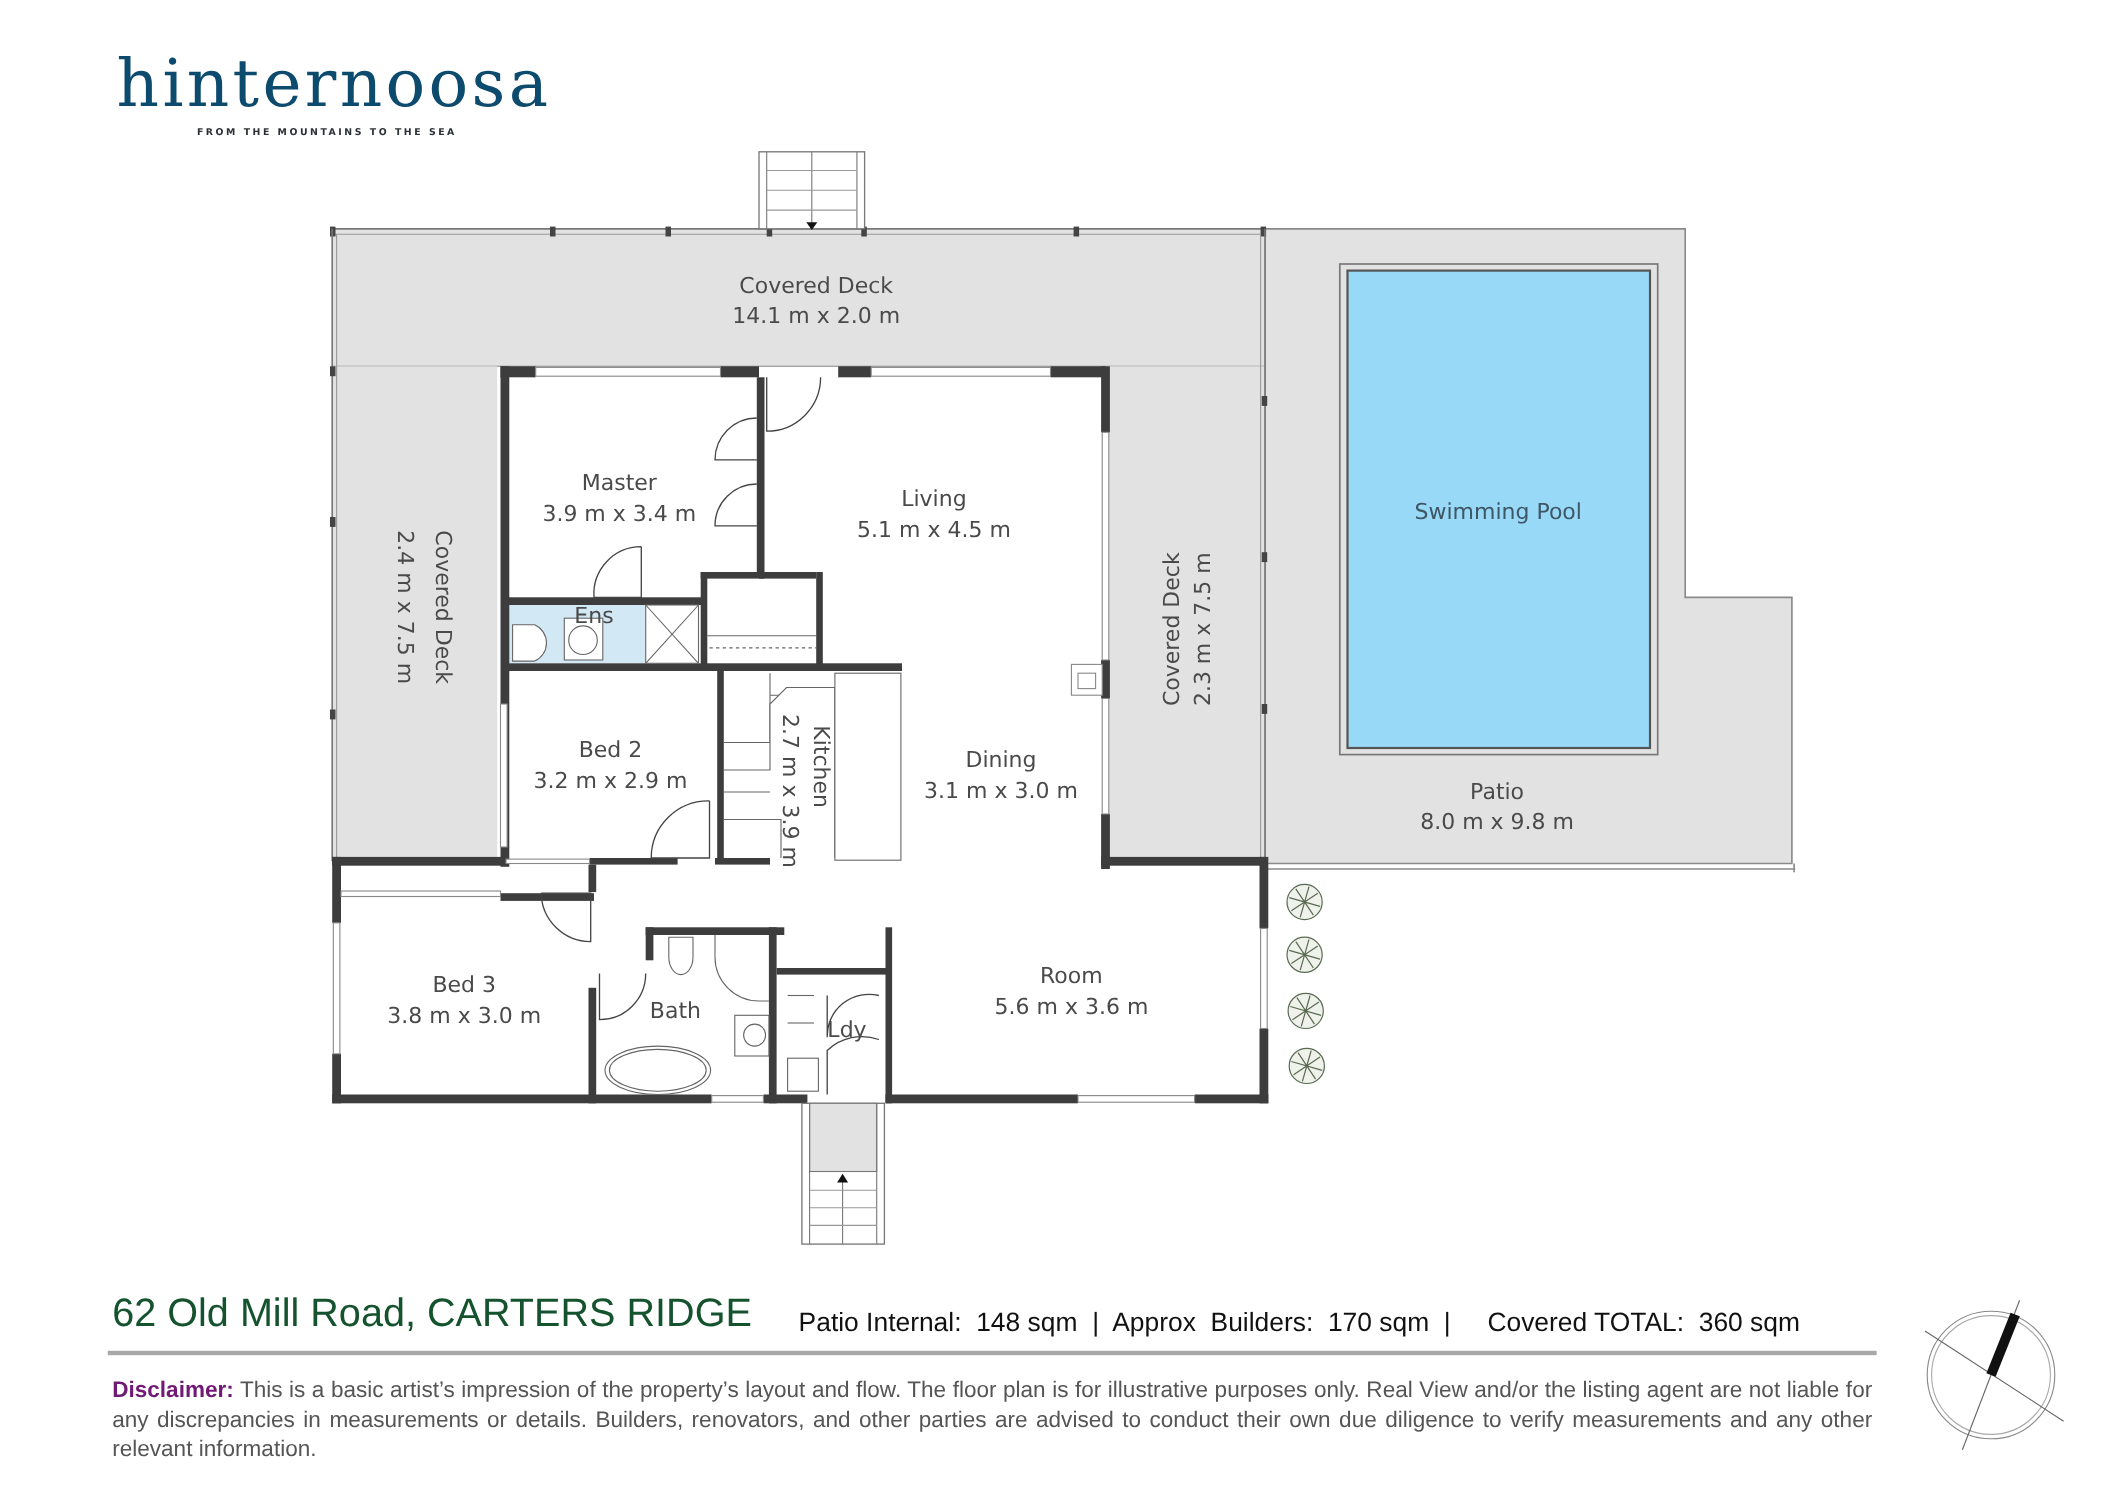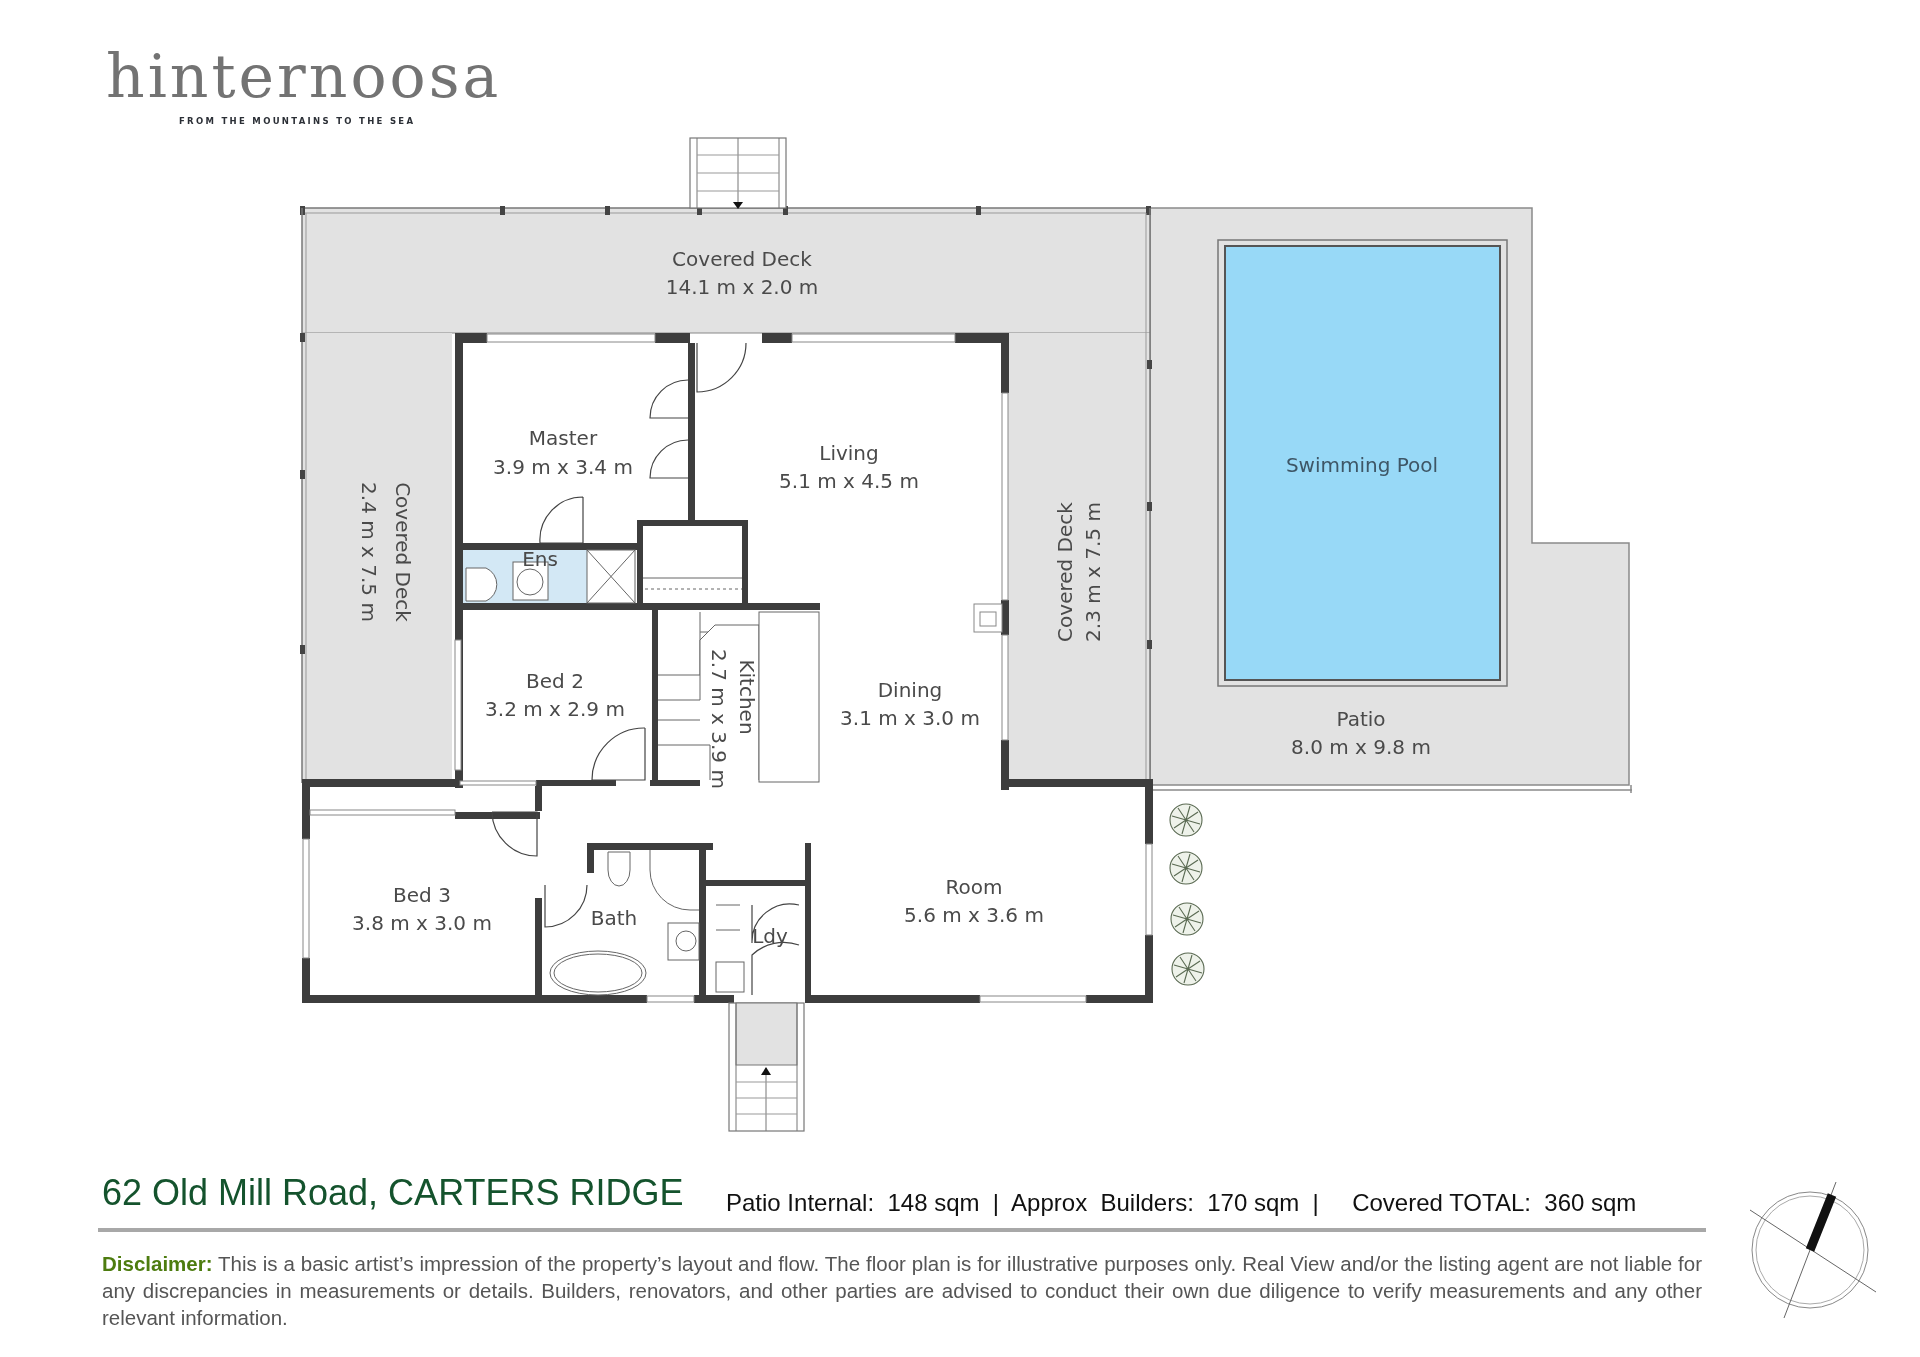--- a/index.html
+++ b/index.html
@@ -1,28 +1,28 @@
 <!DOCTYPE html>
 <html><head>
 <meta charset="utf-8">
 <style>
   html, body { margin:0; padding:0; background:#ffffff; }
   body { width:1920px; height:1357px; position:relative; overflow:hidden; font-family:"DejaVu Sans", sans-serif; }
   .logo { position:absolute; left:106px; top:46px; }
-  .logo-word { font-family:"DejaVu Serif", "Liberation Serif", serif; font-size:60px; letter-spacing:3px; color:#737373; line-height:1; }
+  .logo-word { font-family:"DejaVu Serif", "Liberation Serif", serif; font-size:60px; letter-spacing:3px; color:#0c4a6e; line-height:1; }
   .logo-tag { font-family:"DejaVu Sans", sans-serif; font-size:8.5px; letter-spacing:2.3px; color:#2b2f36; font-weight:bold; margin-top:10px; margin-left:73px; }
   svg.plan { position:absolute; left:0; top:0; }
   .room-label { font-family:"DejaVu Sans", sans-serif; fill:#4a4a4a; font-size:20px; }
   .pool-label { font-family:"DejaVu Sans", sans-serif; fill:#3e5666; font-size:20px; }
   .footer-title { position:absolute; left:102px; top:1172px; font-family:"Liberation Sans", sans-serif; font-size:36px; color:#14532d; white-space:nowrap; }
   .footer-areas { position:absolute; left:726px; top:1189px; font-family:"Liberation Sans", sans-serif; font-size:24px; color:#111; white-space:nowrap; }
   .footer-areas span { white-space:pre; }
   .footer-rule { position:absolute; left:98px; top:1228px; width:1608px; height:4px; background:#a8a8a8; }
   .disclaimer { position:absolute; left:102px; top:1250px; width:1600px; font-family:"Liberation Sans", sans-serif; font-size:20.5px; line-height:27px; color:#555; text-align:justify; }
-  .disclaimer b { color:#4d7c0f; }
+  .disclaimer b { color:#701a75; }
   .compass { position:absolute; left:1740px; top:1180px; }
 </style>
 </head>
 <body>
 
 <div class="logo">
   <div class="logo-word">hinternoosa</div>
   <div class="logo-tag">FROM THE MOUNTAINS TO THE SEA</div>
 </div>
 

